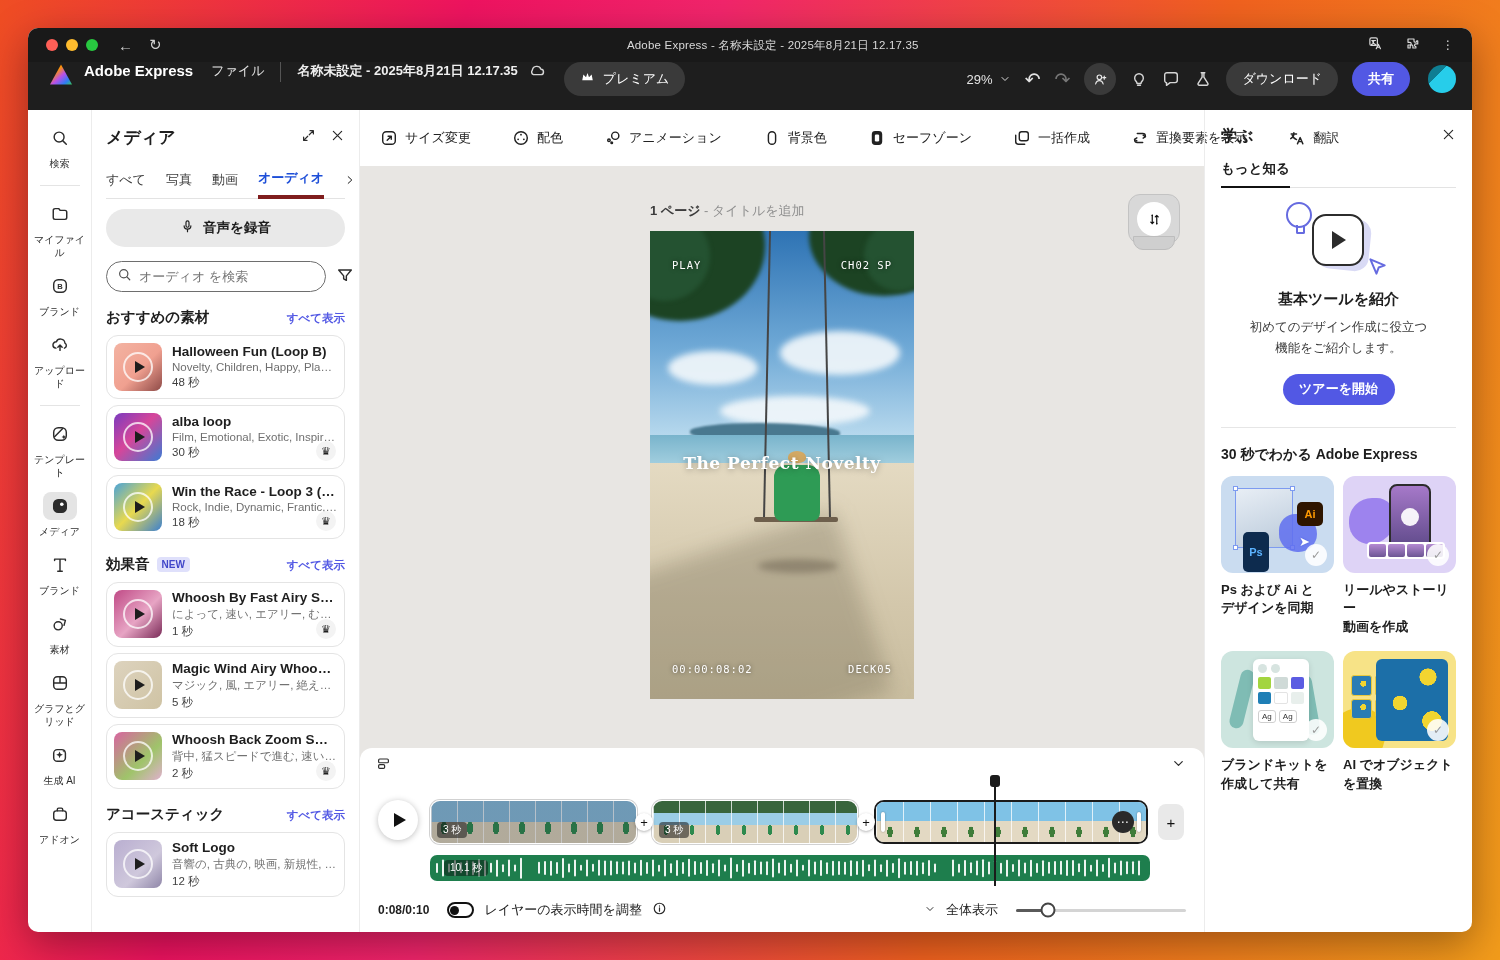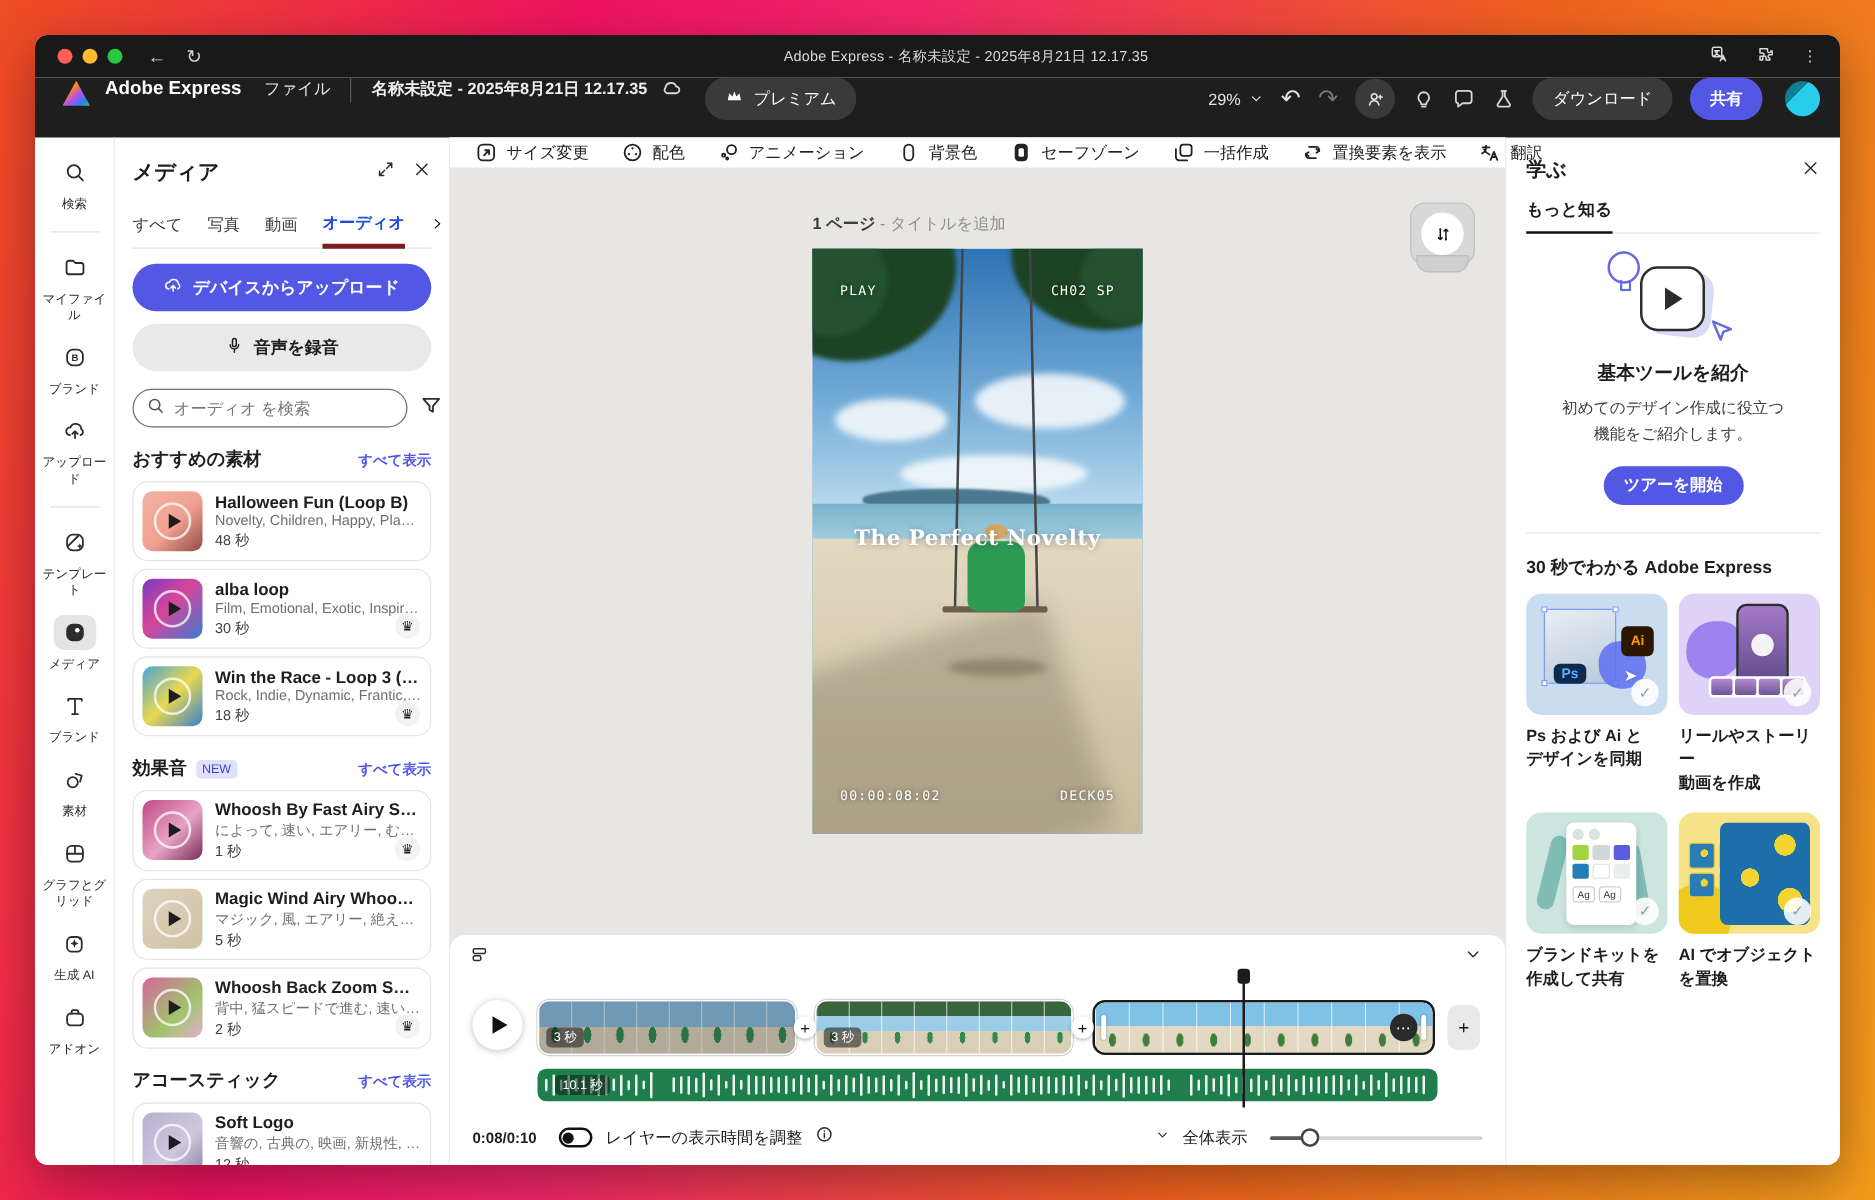--- a/index.html
+++ b/index.html
@@ -64,21 +64,21 @@
   .tab.active { font-weight:bold; color:#1d4ed8; border-bottom:4px solid #7f1d1d; margin-bottom:-1px; }
   .tab-more { margin-left:auto; color:#111; }
   .big-btn { width:100%; height:38px; border-radius:19px; border:none; display:flex; align-items:center; justify-content:center; gap:8px; font-size:13.5px; font-weight:600; cursor:pointer; font-family:inherit; }
   .btn-upload { background:#5258e4; color:#fff; margin-top:12px; }
   .btn-record { background:#e9e9e9; color:#1e1e1e; margin-top:10px; }
   .searchrow { display:flex; align-items:center; gap:10px; margin-top:14px; }
   .searchbox { flex:1; height:31px; border:1.5px solid #6e6e6e; border-radius:16px; display:flex; align-items:center; padding:0 10px; gap:7px; color:#505050; }
   .searchbox input { border:none; outline:none; flex:1; font-size:13px; background:transparent; font-family:inherit; color:#222; min-width:0; }
   .section-head { display:flex; align-items:baseline; margin:16px 0 8px; }
   .section-title { font-size:14.5px; font-weight:bold; }
-  .badge-new { background:#dfe0fb; color:#4147c9; font-size:10px; font-weight:normal; border-radius:4px; padding:2px 5px; margin-left:7px; position:relative; top:-1px; }
+  .badge-new { background:#dfe0fb; color:#4147c9; font-size:10px; font-weight:bold; border-radius:4px; padding:2px 5px; margin-left:7px; position:relative; top:-1px; }
   .see-all { margin-left:auto; color:#5258e4; font-size:11.5px; font-weight:600; cursor:pointer; }
   .acard { border:1px solid #e4e4e4; border-radius:12px; background:#fff; display:flex; gap:10px; padding:7px; margin-bottom:6px; position:relative; cursor:pointer; }
   .thumb { width:48px; height:48px; border-radius:8px; flex:0 0 auto; position:relative; }
   .play-ring { position:absolute; inset:0; display:flex; align-items:center; justify-content:center; }
   .play-ring::before { content:""; width:26px; height:26px; border-radius:50%; border:2.5px solid rgba(255,255,255,.75); position:absolute; }
   .play-ring::after { content:""; border-style:solid; border-width:6px 0 6px 10px; border-color:transparent transparent transparent #1d1d1d; margin-left:3px; }
   .ainfo { min-width:0; display:flex; flex-direction:column; justify-content:center; gap:2px; }
   .atitle { font-size:13.5px; font-weight:bold; white-space:nowrap; overflow:hidden; text-overflow:ellipsis; }
   .atags { font-size:11.5px; color:#6f6f6f; white-space:nowrap; overflow:hidden; text-overflow:ellipsis; }
   .adur { font-size:11.5px; color:#3f3f3f; }
@@ -89,21 +89,21 @@
   .t4{background:linear-gradient(135deg,#c04a86,#e7a4c4 55%,#7a2b58)}
   .t5{background:linear-gradient(135deg,#ddd3be,#cfc3a4)}
   .t6{background:linear-gradient(135deg,#d864a0,#9fc46a 60%,#e0b0cd)}
   .t7{background:linear-gradient(135deg,#b9aed0,#cfc8dc 60%,#8f86a8)}
   .media-foot { position:absolute; left:0; right:0; bottom:0; background:#fff; padding:8px 14px 12px; font-size:12.5px; }
   .media-foot b { font-weight:bold; }
   .media-foot .lnk { color:#5258e4; cursor:pointer; }
 
   
   .stage { flex:1; min-width:0; display:flex; flex-direction:column; background:#e8e6e3; }
-  .stage-toolbar { height:24px; background:#fff; display:flex; align-items:center; gap:26px; padding:0 20px; flex:0 0 auto; }
+  .stage-toolbar { height:56px; background:#fff; display:flex; align-items:center; gap:41px; padding:0 20px; flex:0 0 auto; }
   .tool { display:flex; align-items:center; gap:7px; font-size:13px; color:#222; cursor:pointer; white-space:nowrap; }
   .canvas { flex:1; position:relative; min-height:0; }
   .page-label { position:absolute; left:290px; top:36px; font-size:13px; color:#8f8f8f; }
   .page-label b { color:#3c3c3c; font-weight:bold; }
   .reorder-card { position:absolute; left:768px; top:28px; width:52px; height:50px; background:#d8d8d8; border:1px solid #c3c3c3; border-radius:12px; display:flex; align-items:center; justify-content:center; cursor:pointer; z-index:3; }
   .reorder-card::after { content:""; position:absolute; left:4px; right:4px; bottom:-7px; height:12px; background:#cfcfcf; border:1px solid #bdbdbd; border-radius:0 0 10px 10px; z-index:-1; }
   .reorder-circle { width:34px; height:34px; border-radius:50%; background:#fff; display:flex; align-items:center; justify-content:center; color:#111; }
 
   
   .video { position:absolute; left:290px; top:65px; width:264px; height:468px; overflow:hidden; background:#7fb4d8; }
@@ -193,21 +193,21 @@
   .vid-grid { display:grid; grid-template-columns:1fr 1fr; column-gap:9px; row-gap:14px; }
   .vid-card { cursor:pointer; }
   .vid-thumb { position:relative; width:100%; height:97px; border-radius:12px; overflow:hidden; }
   .vt1{background:#cadcf0}.vt2{background:#ded3f6}.vt3{background:#cde5df}.vt4{background:#f7e387}
   .check { position:absolute; right:7px; bottom:7px; width:22px; height:22px; border-radius:50%; background:rgba(255,255,255,.88); color:#9a9a9a; font-size:12px; display:flex; align-items:center; justify-content:center; }
   .vid-cap { font-size:13px; font-weight:600; line-height:1.45; margin-top:8px; }
   
   .c1-photo { position:absolute; left:14px; top:12px; width:58px; height:60px; background:linear-gradient(160deg,#e8eef5,#b9c9da); border:1.5px solid #7d9bf0; }
   .c1-photo i { position:absolute; width:5px; height:5px; background:#fff; border:1px solid #7d9bf0; }
   .c1-flower { position:absolute; left:58px; top:38px; width:38px; height:38px; background:#5f6ef0; border-radius:45% 55% 50% 50%; opacity:.85; }
-  .c1-ps { position:absolute; left:22px; top:56px; width:26px; height:16px; background:#0d2b4e; color:#5cb3ff; font-size:11px; font-weight:bold; border-radius:5px; display:flex; align-items:center; justify-content:center; }
+  .c1-ps { position:absolute; left:22px; top:56px; width:26px; height:40px; background:#0d2b4e; color:#5cb3ff; font-size:11px; font-weight:bold; border-radius:5px; display:flex; align-items:center; justify-content:center; }
   .c1-ai { position:absolute; left:76px; top:26px; width:26px; height:24px; background:#2e1500; color:#ff9a00; font-size:11px; font-weight:bold; border-radius:5px; display:flex; align-items:center; justify-content:center; }
   .c1-cursor { position:absolute; left:78px; top:58px; color:#fff; text-shadow:0 0 2px #4453d8; font-size:13px; }
   
   .c2-flower { position:absolute; left:6px; top:22px; width:46px; height:46px; background:#9d83ee; border-radius:50% 40% 55% 45%; }
   .c2-phone { position:absolute; left:46px; top:8px; width:42px; height:66px; background:linear-gradient(180deg,#a679c9,#5f4a8a); border-radius:8px; border:2px solid #2c2c2c; }
   .c2-phone::after { content:""; position:absolute; left:50%; top:50%; transform:translate(-50%,-50%); width:18px; height:18px; border-radius:50%; background:rgba(255,255,255,.92); }
   .c2-strip { position:absolute; left:24px; top:66px; width:78px; height:17px; background:#fff; border-radius:4px; display:flex; gap:2px; padding:2px; }
   .c2-strip i { flex:1; background:linear-gradient(180deg,#b48ad2,#6d5694); border-radius:2px; }
   
   .c3-squig { position:absolute; width:14px; height:60px; background:#7fbcb4; border-radius:8px; }
@@ -450,27 +450,20 @@
       </div>
       <div class="tabs">
         <span class="tab">すべて</span>
         <span class="tab">写真</span>
         <span class="tab">動画</span>
         <span class="tab active">オーディオ</span>
         <span class="tab-more"><svg class="ic xs" viewBox="0 0 20 20">
               <path d="M7 4.5 13 10l-6 5.5"></path>
             </svg></span>
       </div>
-      <button class="big-btn btn-upload">
-        <span><svg class="ic sm" viewBox="0 0 20 20">
-              <path d="M5.5 13.5a3.5 3.5 0 0 1 .4-7A5 5 0 0 1 15.5 8a3 3 0 0 1-.6 5.5"></path>
-              <path d="M10 16v-5.5M7.6 12.4 10 10l2.4 2.4"></path>
-            </svg></span>
-        <span>デバイスからアップロード</span>
-      </button>
       <button class="big-btn btn-record">
         <span><svg class="ic sm" viewBox="0 0 20 20">
               <rect x="8" y="2.5" width="4" height="8.5" rx="2"></rect>
               <path d="M5.5 9a4.5 4.5 0 0 0 9 0M10 13.5V17"></path>
             </svg></span>
         <span>音声を録音</span>
       </button>
       <div class="searchrow">
         <div class="searchbox">
           <span><svg class="ic sm" viewBox="0 0 20 20">

